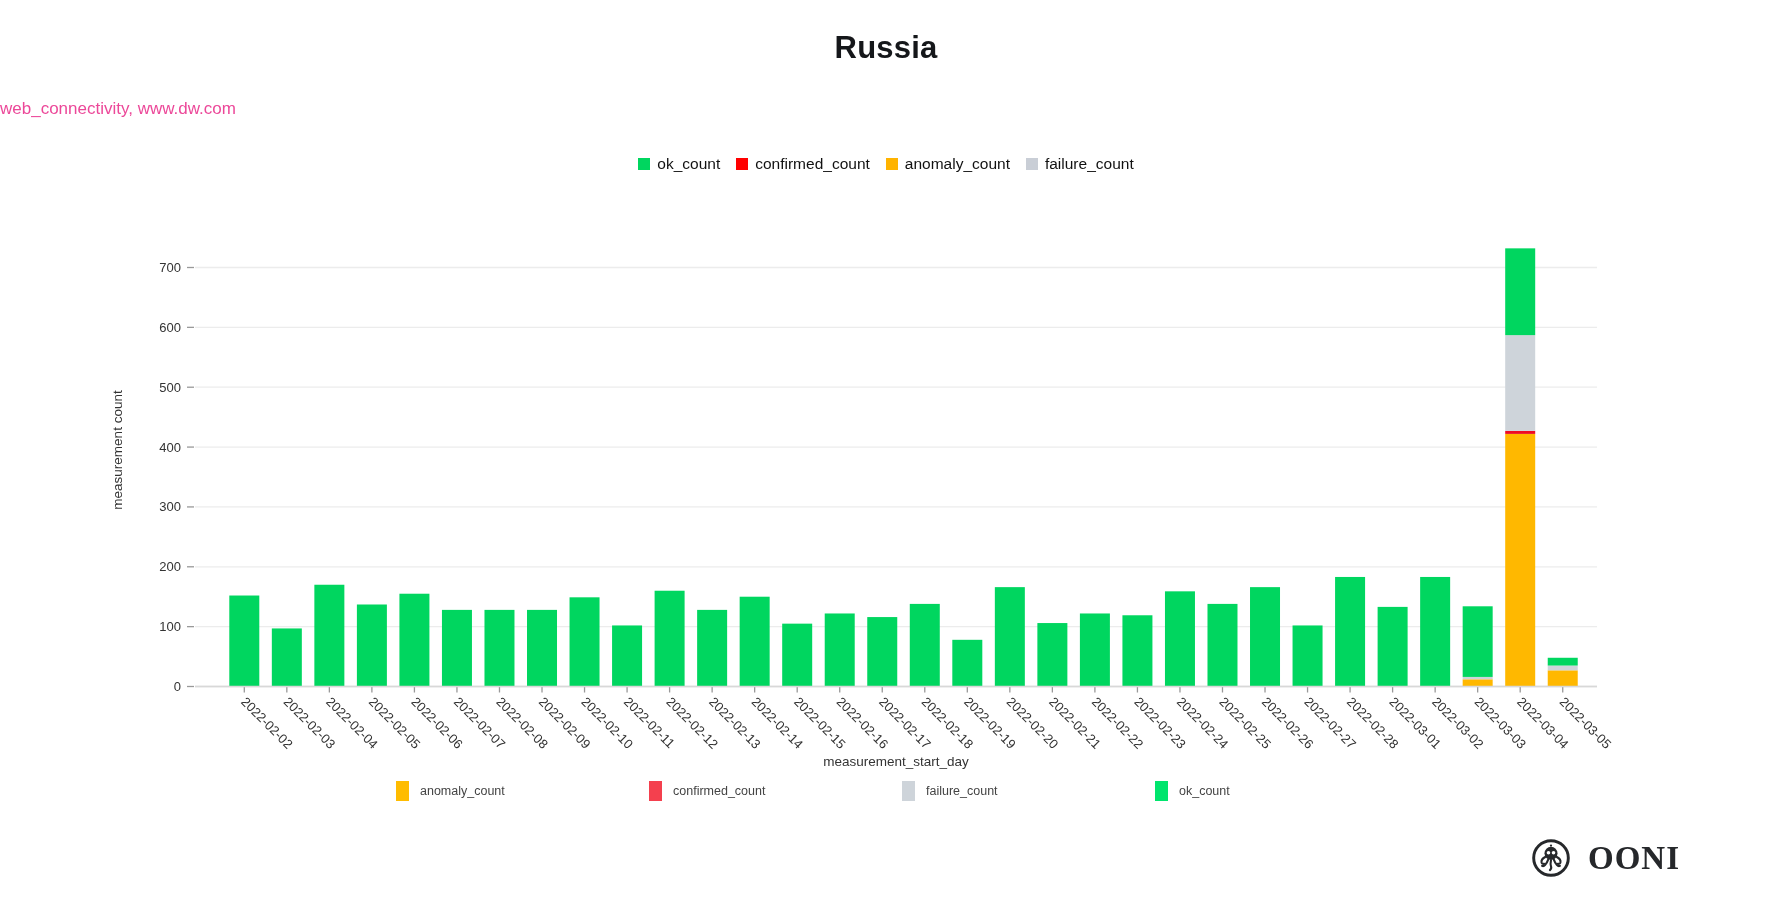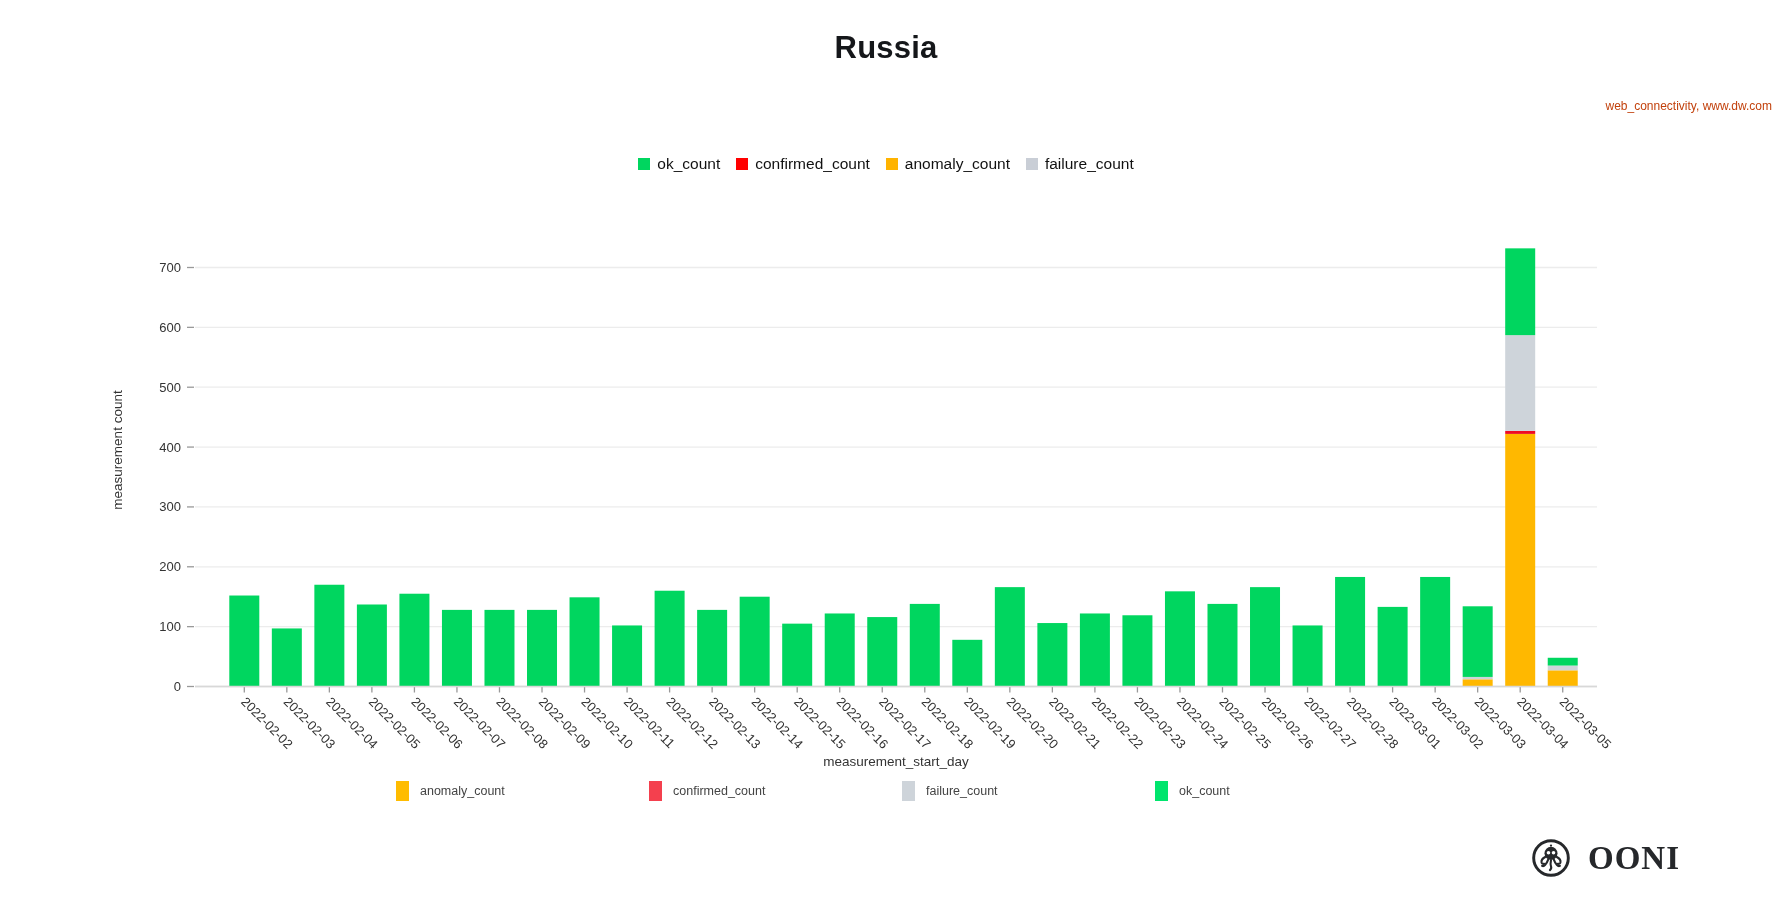--- a/index.html
+++ b/index.html
@@ -1,21 +1,21 @@
 <!DOCTYPE html>
 <html><head>
 <meta charset="utf-8">
 <style>
   html,body{margin:0;padding:0;background:#fff;}
   #page{position:relative;width:1772px;height:904px;background:#ffffff;overflow:hidden;
         font-family:"Liberation Sans",sans-serif;color:#1c1e21;}
   .title{position:absolute;left:0;top:30px;width:1772px;text-align:center;
          font-size:31px;font-weight:700;color:#15171a;letter-spacing:.2px;}
-  .subtitle{position:absolute;left:0;top:99px;width:1772px;text-align:right;
-            font-size:12px;color:#c2410c;}
+  .subtitle{position:absolute;left:0;top:99px;width:1772px;text-align:left;
+            font-size:17px;color:#ec4899;}
   .legend-top{position:absolute;left:0;top:155px;width:1772px;display:flex;
               justify-content:center;align-items:center;gap:16px;font-size:15.5px;color:#111;}
   .lt-item{display:flex;align-items:center;gap:7px;}
   .lt-swatch{width:12px;height:12px;display:inline-block;}
   svg{position:absolute;left:0;top:0;font-family:"Liberation Sans",sans-serif;}
   .legend-bottom{position:absolute;left:0;top:0;width:1772px;height:0;}
   .lb-item{position:absolute;top:781px;display:flex;align-items:center;gap:11px;}
   .lb-swatch{width:13px;height:20px;display:inline-block;}
   .lb-label{font-size:12.5px;color:#444;}
   .ooni{position:absolute;left:1530px;top:837px;display:flex;align-items:center;gap:16px;}

